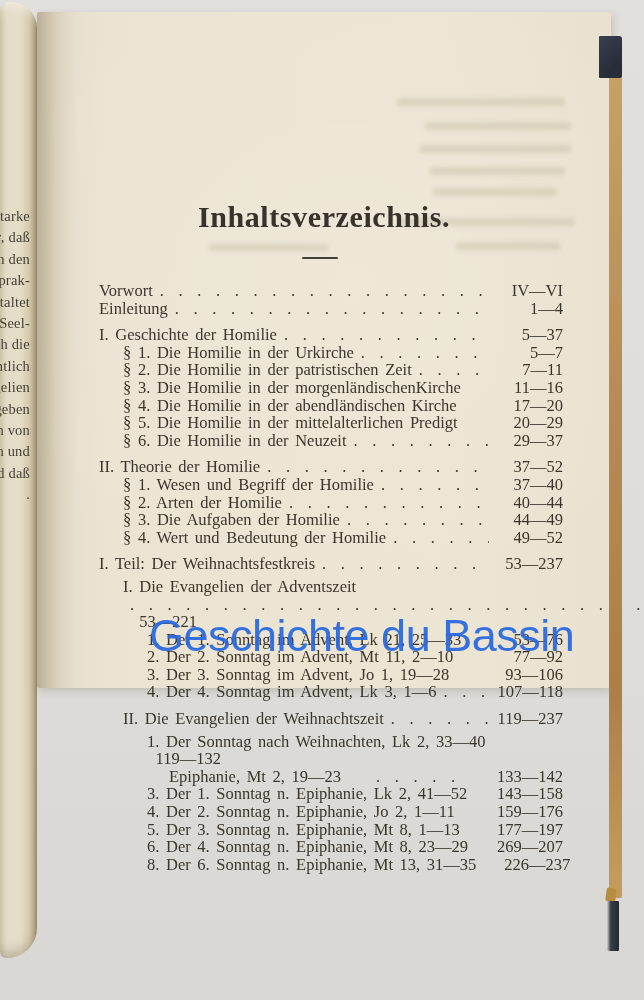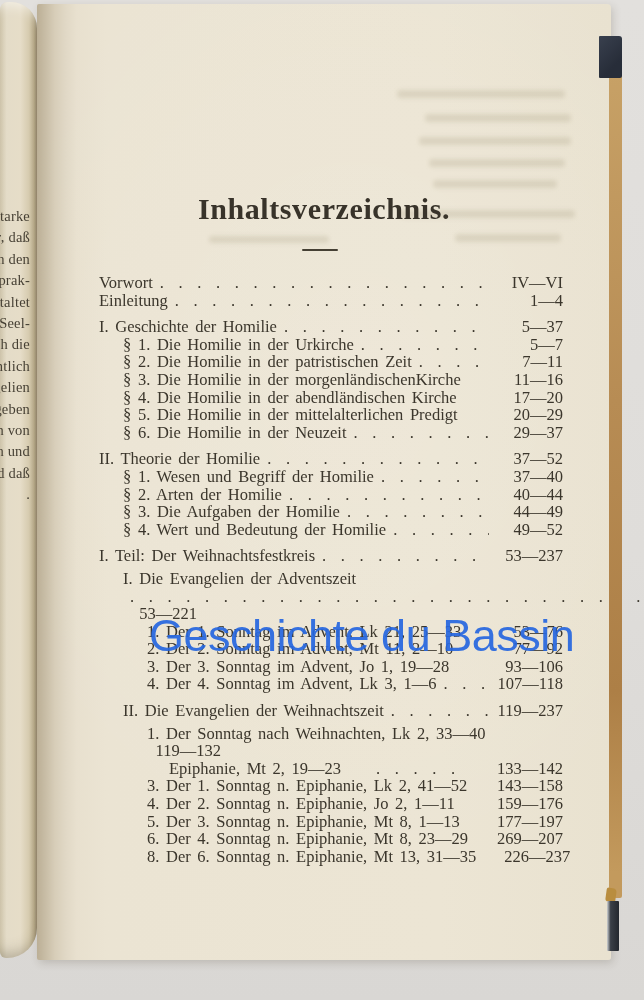--- a/index.html
+++ b/index.html
@@ -18,21 +18,21 @@
     border-bottom-right-radius:30px;border-bottom-left-radius:6px;
     box-shadow:inset 0 14px 12px -10px rgba(255,255,255,0.5), inset 0 -16px 14px -12px rgba(90,80,60,0.35);
   }
   .frag{
     position:absolute;right:7px;white-space:nowrap;
     font-size:14.5px;color:#453f33;letter-spacing:0.2px;
   }
 
   
   .page{
-    position:absolute;left:37px;top:4px;width:574px;height:956px;
+    position:absolute;left:37px;top:12px;width:574px;height:676px;
     background:
       radial-gradient(120% 90% at 55% 40%, rgba(255,255,255,0.10), rgba(0,0,0,0) 60%),
       linear-gradient(90deg,#ddd3bc 0%,#e7dfcd 5%,#ebe4d3 12%,#ece5d4 70%,#e9e2d0 100%);
     border-radius:2px 4px 3px 2px;
     box-shadow:2px 3px 8px rgba(60,50,35,0.18);
   }
   .gutter-shade{
     position:absolute;left:0;top:0;bottom:0;width:40px;
     background:linear-gradient(90deg,rgba(110,92,62,0.30),rgba(110,92,62,0.10) 45%,rgba(110,92,62,0) 100%);
     border-radius:2px 0 0 2px;pointer-events:none;

